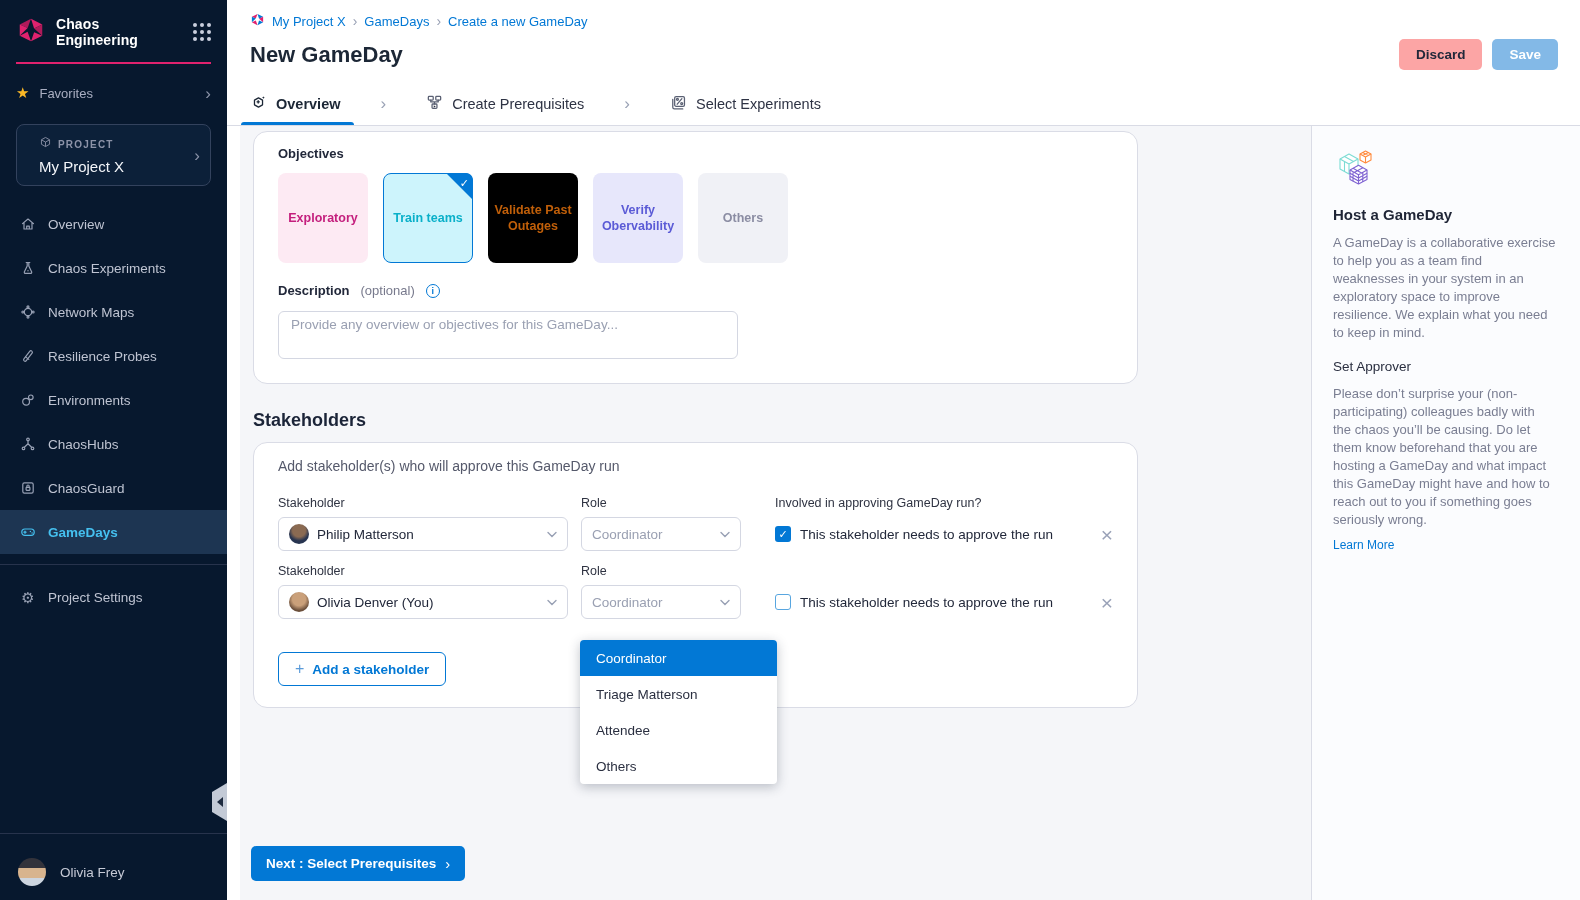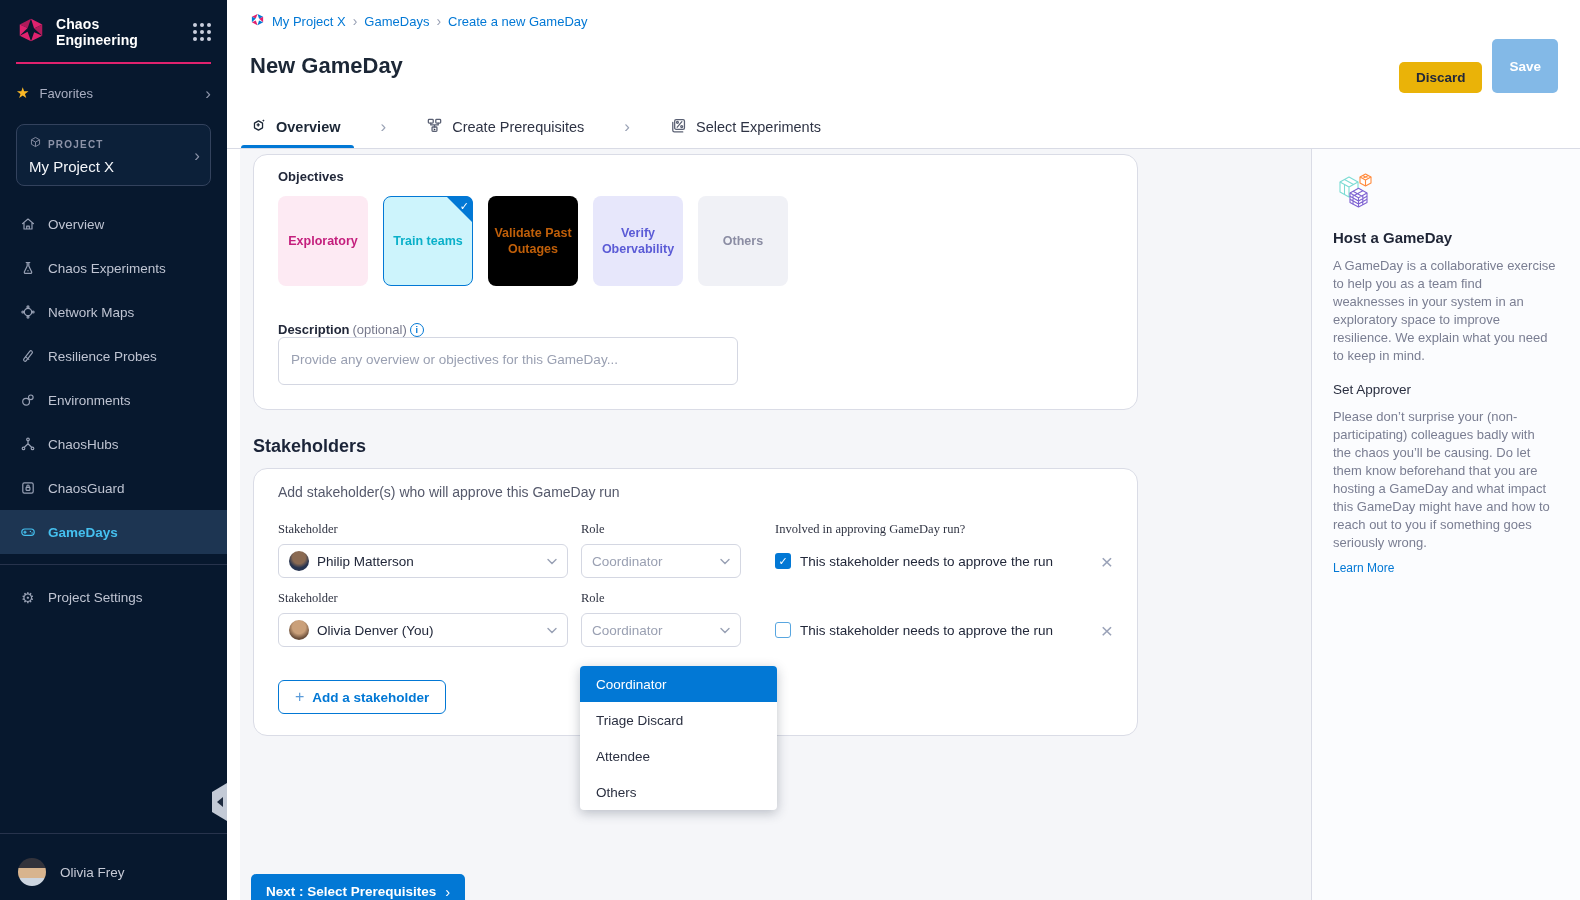--- a/index.html
+++ b/index.html
@@ -11,21 +11,21 @@
   .sidebar { position:relative; width:227px; min-width:227px; height:900px; background:#07182e; display:flex; flex-direction:column; }
   .side-header { display:flex; align-items:center; gap:10px; padding:15px 16px 9px 16px; }
   .brand-text { color:#fff; font-size:14px; font-weight:700; line-height:16px; letter-spacing:.1px; }
   .grid-icon { margin-left:auto; display:grid; grid-template-columns:repeat(3,4px); grid-gap:3px; cursor:pointer; }
   .grid-icon i { width:4px; height:4px; border-radius:50%; background:#c9cfdd; }
   .brand-rule { height:2px; background:#e0226e; margin:4px 16px 0 16px; }
   .fav-row { display:flex; align-items:center; gap:10px; padding:0 16px; height:46px; margin-top:6px; cursor:pointer; }
   .fav-star { color:#fbb826; font-size:15px; }
   .fav-label { color:#a9aec1; font-size:13px; }
   .row-chev { margin-left:auto; color:#8b93a8; font-size:17px; line-height:1; }
-  .project-card { margin:8px 16px 2px 16px; background:#0c2039; border:1px solid #33425d; border-radius:8px; padding:10px 12px; position:relative; cursor:pointer; }
+  .project-card { margin:8px 16px 2px 16px; background:#0c2039; border:1px solid #33425d; border-radius:8px; padding:10px 22px; position:relative; cursor:pointer; }
   .project-card .row-chev { position:absolute; right:10px; top:50%; transform:translateY(-50%); }
   .proj-top { display:flex; align-items:center; gap:6px; }
   .proj-label { color:#8d93a8; font-size:10px; letter-spacing:1.2px; font-weight:600; }
   .proj-name { color:#f4f6fa; font-size:15px; margin-top:5px; }
   .nav { margin-top:14px; }
   .nav-item { display:flex; align-items:center; gap:12px; height:44px; padding:0 16px 0 20px; cursor:pointer; color:#97a0b4; }
   .nav-item .nav-label { color:#bfc4d2; font-size:13.5px; }
   .nav-item.active { background:#1d3552; color:#45c0ef; }
   .nav-item.active .nav-label { color:#45c0ef; font-weight:700; }
   .nav-icon { width:16px; height:16px; display:flex; align-items:center; justify-content:center; }
@@ -42,21 +42,21 @@
   
   .main { flex:1; display:flex; flex-direction:column; height:900px; }
   .topbar { background:#fff; padding:12px 22px 0 23px; }
   .breadcrumb { display:flex; align-items:center; gap:7px; font-size:13px; }
   .crumb { color:#0278d5; cursor:pointer; }
   .crumb-sep { color:#98a0b4; font-size:14px; }
   .title-row { display:flex; align-items:center; margin-top:9px; padding-bottom:13px; }
   .page-title { font-size:22px; font-weight:700; color:#1c2736; }
   .title-actions { margin-left:auto; display:flex; gap:10px; }
   .btn { border:none; border-radius:5px; font-family:inherit; font-size:13.5px; font-weight:600; padding:8px 17px; cursor:pointer; }
-  .btn-discard { background:#eab308; color:#22283a;margin-top:23px; }
+  .btn-discard { background:#fca5a5; color:#22283a; }
   .btn-save { background:#83b9e7; color:#fff; }
   .tabbar { background:#fff; border-bottom:1px solid #d9dbe5; display:flex; align-items:stretch; gap:40px; padding-left:23px; height:43px; }
   .tab { display:flex; align-items:center; gap:9px; font-size:14.5px; color:#2e3344; position:relative; cursor:pointer; }
   .tab svg { stroke:#5a6073; fill:none; stroke-width:1.2; stroke-linecap:round; stroke-linejoin:round; }
   .tab.active { font-weight:700; color:#1c2736; }
   .tab.active svg { stroke:#1c2736; }
   .tab.active::after { content:""; position:absolute; left:-9px; right:-13px; bottom:0; height:3px; background:#0278d5; border-radius:3px 3px 0 0; }
   .tab-sep { align-self:center; color:#9aa2b5; font-size:17px; }
 
   .content { flex:1; display:flex; min-height:0; }
@@ -68,33 +68,33 @@
   .section-label { font-size:13px; font-weight:700; color:#22283a; }
   .obj-row { display:flex; gap:15px; margin-top:12px; }
   .obj-option { width:90px; height:90px; border-radius:8px; display:flex; align-items:center; justify-content:center; text-align:center; font-size:12.5px; font-weight:700; padding:6px; cursor:pointer; position:relative; line-height:16px; }
   .obj-pink { background:#fdeaf3; color:#c41f7d; }
   .obj-cyan { background:#cdf4fc; color:#0ab0c9; border:1.5px solid #0278d5; }
   .obj-cream { background:#000000; color:#c05f09; }
   .obj-lavender { background:#e7e7fb; color:#5b5bd6; }
   .obj-gray { background:#f0f1f6; color:#8b8da3; }
   .obj-option.selected::before { content:""; position:absolute; top:-1px; right:-1px; border-top:27px solid #0278d5; border-left:27px solid transparent; border-top-right-radius:7px; }
   .corner-check { position:absolute; top:1px; right:3px; color:#fff; font-size:11px; font-weight:700; z-index:2; }
-  .desc-label-row { display:flex; align-items:center; gap:3px; margin-top:36px; }
+  .desc-label-row { display:flex; align-items:center; gap:11px; margin-top:20px; }
   .desc-optional { color:#77798c; font-size:13px; font-weight:400; }
   .info-icon { width:14px; height:14px; border:1.2px solid #0278d5; color:#0278d5; border-radius:50%; font-size:9px; font-weight:700; display:flex; align-items:center; justify-content:center; font-style:normal; cursor:pointer; }
-  .desc-textarea { display:block; margin-top:0; width:460px; height:48px; border:1px solid #d4d7e2; border-radius:6px; padding:14px 12px; font-family:inherit; font-size:13.5px; color:#22283a; resize:none; outline:none; }
+  .desc-textarea { display:block; margin-top:13px; width:460px; height:48px; border:1px solid #d4d7e2; border-radius:6px; padding:5px 12px; font-family:inherit; font-size:13.5px; color:#22283a; resize:none; outline:none; }
   .desc-textarea::placeholder { color:#9aa0b2; }
 
   
   .sh-heading { font-size:18px; font-weight:700; color:#1b2438; margin:26px 0 11px 0; }
   .sh-card { padding:15px 24px 21px 24px; position:relative; }
   .sh-subtitle { font-size:14px; color:#55596b; }
   .sh-labels { display:flex; margin-top:22px; }
   .sh-labels.second { margin-top:13px; }
-  .field-label { font-size:12.5px; color:#2f3342;font-family:Liberation Serif, serif; }
+  .field-label { font-size:12.5px; color:#2f3342; }
   .col-stake { width:290px; margin-right:13px; }
   .col-role { width:160px; margin-right:34px; }
   .col-inv { flex:1; }
   .sh-controls { display:flex; align-items:center; margin-top:7px; }
   .select { height:34px; border:1px solid #d4d7e2; border-radius:6px; background:#fff; display:flex; align-items:center; gap:8px; padding:0 10px; cursor:pointer; }
   .sel-name { font-size:13.5px; color:#22283a; }
   .sel-placeholder { font-size:13.5px; color:#9aa0b2; }
   .sel-chev { margin-left:auto; display:flex; }
   .sel-chev svg { stroke:#98a0b4; fill:none; stroke-width:1.4; stroke-linecap:round; }
   .avatar-sm { width:20px; height:20px; border-radius:50%; flex:none; }
@@ -440,21 +440,21 @@
           </div>
 
           <button class="add-btn">
             <span class="add-plus">+</span>
             <span>Add a stakeholder</span>
           </button>
 
           
           <div class="role-dropdown">
             <div class="dd-item selected">Coordinator</div>
-            <div class="dd-item">Triage Discard</div>
+            <div class="dd-item">Triage Matterson</div>
             <div class="dd-item">Attendee</div>
             <div class="dd-item">Others</div>
           </div>
         </div>
 
         <button class="next-btn">
           <span>Next : Select Prerequisites</span>
           <span class="next-chev">›</span>
         </button>
       </div>

